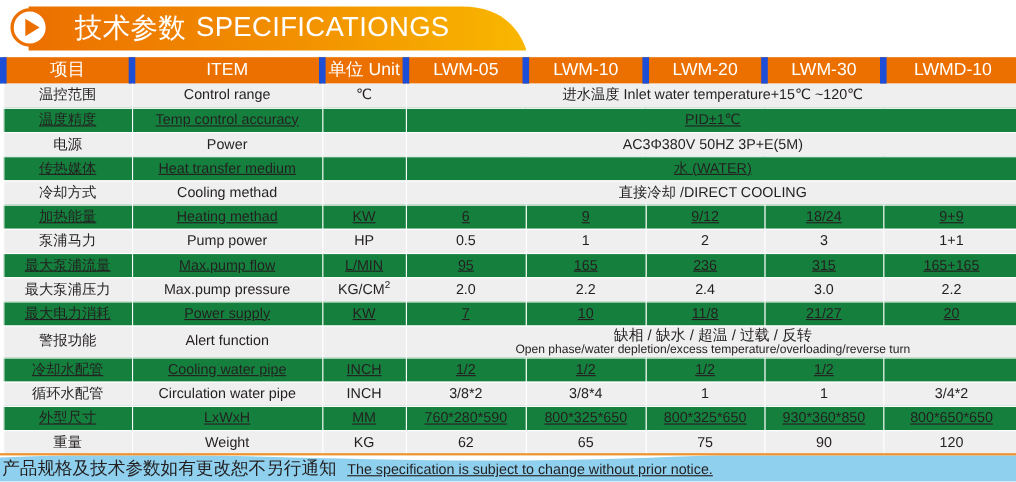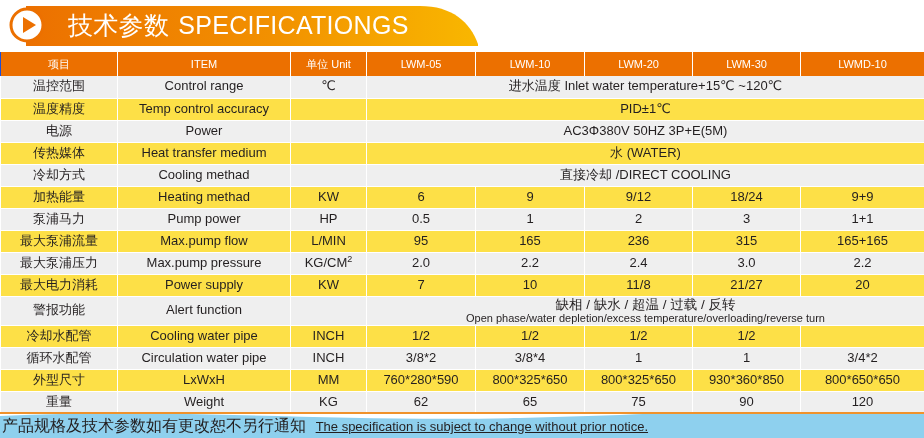--- a/index.html
+++ b/index.html
@@ -74,28 +74,28 @@
     vertical-align: middle;
     font-size: 13px;
     color: #231f20;
     line-height: 1.15;
     height: 22px;
   }
   table.spec thead th {
     background: #ec7000;
     color: #ffffff;
     font-weight: normal;
-    font-size: 11px;
+    font-size: 16px;
     height: 24px;
-    border-left: 1px solid #1d4ed8;
+    border-left: 6px solid #1d4ed8;
     border-right: 1px solid #ffffff;
     border-bottom: none;
     margin-left: 36px;
   }
-  tr.r-odd td  { background: #fde047; }
+  tr.r-odd td  { background: #15803d; text-decoration: underline; }
   tr.r-even td { background: #efefef; text-align: center; }
 
   td.cn-col { font-size: 13.5px; }
   td.item-col { font-size: 13.5px; }
 
   .sup { font-size: 9px; vertical-align: super; }
 
   td.alert-cell {
     font-size: 13px;
     line-height: 1.25;

